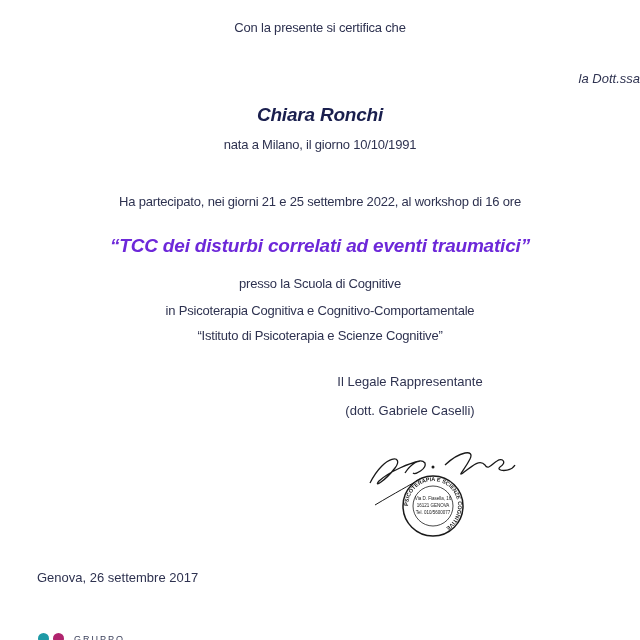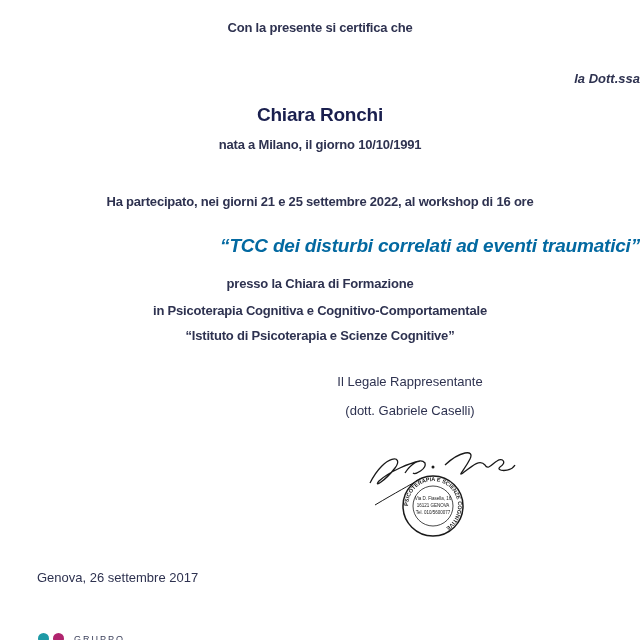--- a/index.html
+++ b/index.html
@@ -1,41 +1,41 @@
 <!DOCTYPE html>
 <html><head>
 <meta charset="utf-8">
 <style>
   html, body { margin: 0; padding: 0; }
   body {
     width: 640px; height: 640px; overflow: hidden; background: #ffffff;
     font-family: "Liberation Sans", sans-serif; color: #2e3250; position: relative;
   }
-  .line { position: absolute; left: 0; width: 640px; text-align: center; white-space: nowrap; font-weight: bold; }
+  .line { position: absolute; left: 0; width: 640px; text-align: center; white-space: nowrap; }
   .reg { font-size: 13px; letter-spacing: -0.2px; color: #2e3250; }
   .ital { font-size: 13px; font-style: italic; color: #2e3250; }
-  .name { font-size: 19px; font-weight: bold; color: #1a1f4e; letter-spacing: -0.2px; }
-  .title { font-size: 19px; font-weight: bold; font-style: italic; color: #0369a1; letter-spacing: -0.2px; text-align: right; }
+  .name { font-size: 19px; font-weight: bold; font-style: italic; color: #1a1f4e; letter-spacing: -0.2px; }
+  .title { font-size: 19px; font-weight: bold; font-style: italic; color: #6d28d9; letter-spacing: -0.2px; }
   .sigblock { position: absolute; left: 330px; width: 160px; text-align: center; font-size: 13px; color: #2e3250; white-space: nowrap; }
   .date { position: absolute; left: 37px; top: 570px; font-size: 13px; color: #2e3250; }
   .logo { position: absolute; left: 38px; top: 633px; height: 14px; display: flex; align-items: flex-start; gap: 4px; }
   .dot { width: 11px; height: 11px; border-radius: 50%; }
   .logo-text { font-size: 9px; letter-spacing: 2px; color: #3a3f5a; margin-left: 6px; margin-top: 1px; }
   .stamp-wrap { position: absolute; left: 365px; top: 443px; width: 160px; height: 100px; }
 </style>
 </head>
 <body>
 
 <div class="line reg" style="top:20px;">Con la presente si certifica che</div>
 <div class="line ital" style="top:71px;text-align:right;">la Dott.ssa</div>
 <div class="line name" style="top:104px;">Chiara Ronchi</div>
 <div class="line reg" style="top:137px;">nata a Milano, il giorno 10/10/1991</div>
 <div class="line reg" style="top:194px;">Ha partecipato, nei giorni 21 e 25 settembre 2022, al workshop di 16 ore</div>
 <div class="line title" style="top:235px;">“TCC dei disturbi correlati ad eventi traumatici”</div>
-<div class="line reg" style="top:276px;">presso la Chiara di Formazione</div>
+<div class="line reg" style="top:276px;">presso la Scuola di Cognitive</div>
 <div class="line reg" style="top:303px;">in Psicoterapia Cognitiva e Cognitivo-Comportamentale</div>
 <div class="line reg" style="top:328px;">“Istituto di Psicoterapia e Scienze Cognitive”</div>
 
 <div class="sigblock" style="top:374px;">Il Legale Rappresentante</div>
 <div class="sigblock" style="top:403px;">(dott. Gabriele Caselli)</div>
 
 <div class="stamp-wrap">
   <svg width="160" height="100" viewBox="0 0 160 100">
 
     <path d="M5 40 C 20 10, 40 12, 30 25 C 20 38, 8 45, 14 38 C 25 28, 45 20, 55 18 M40 30 C 45 22, 55 14, 60 20 C 62 26, 50 32, 48 30" fill="none" stroke="#1a1a1a" stroke-width="1.3"></path>

